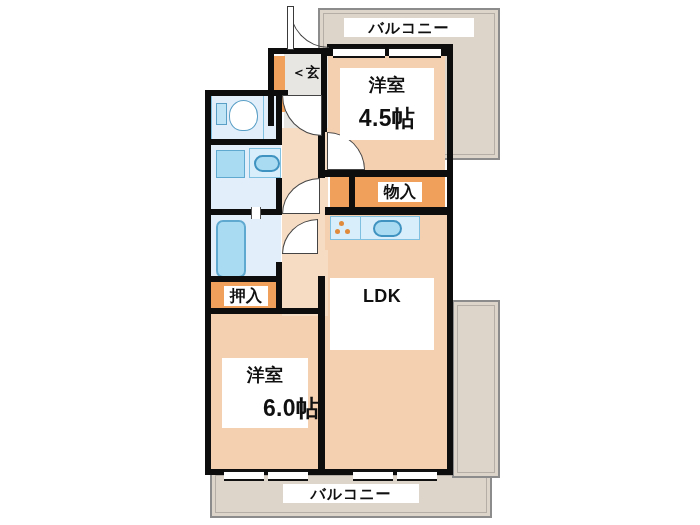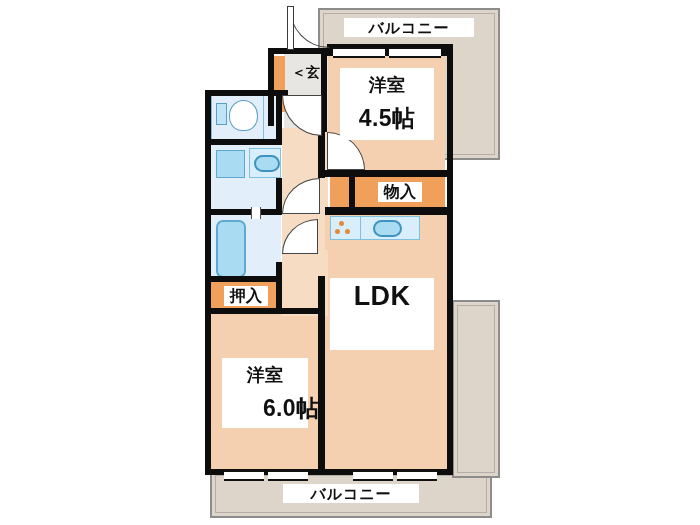--- a/index.html
+++ b/index.html
@@ -57,21 +57,21 @@
     background: #ffffff;
     color: #101010;
     text-align: center;
     line-height: 1.05;
     white-space: nowrap;
     font-weight: 700;
     letter-spacing: 0.02em;
   }
   .lbl-room   { font-size: 18px; }
   .lbl-room2  { font-size: 23px; }
-  .lbl-ldk    { font-size: 27px; }
+  .lbl-ldk    { font-size: 18px; }
   .lbl-closet { font-size: 16px; }
   .lbl-balc   { font-size: 15px; letter-spacing: 0.06em; }
   .lbl-entry  { font-size: 14px; }
 
   
   .arc {
     position: absolute;
     border: 1.5px solid #444;
     background: #ffffff;
     box-sizing: border-box;

